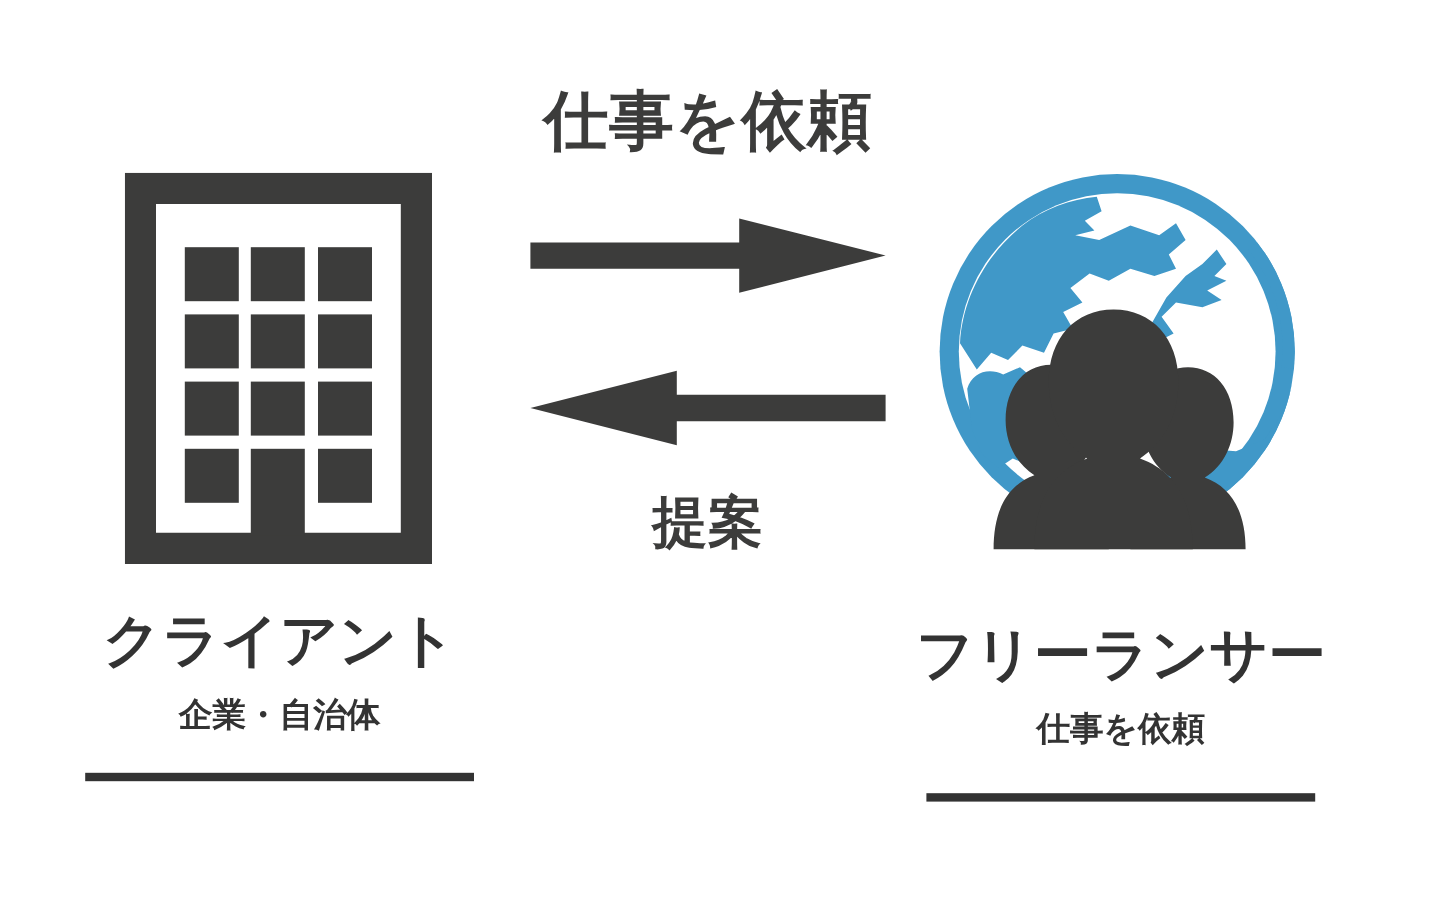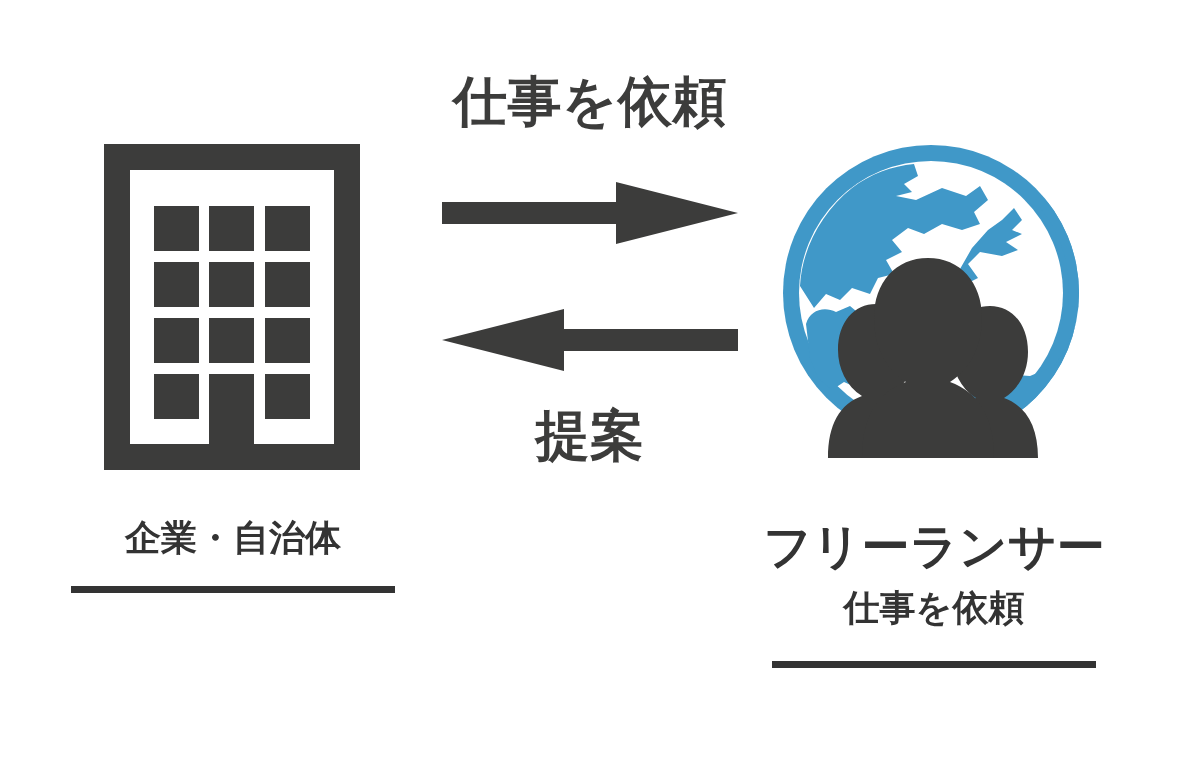--- a/index.html
+++ b/index.html
@@ -67,39 +67,39 @@
     left: 400px;
     top: 72px;
     width: 380px;
     font-size: 54px;
     line-height: 58px;
   }
   #label-proposal {
     left: 400px;
     top: 406px;
     width: 380px;
-    font-size: 54px;
+    font-size: 46px;
     line-height: 58px;
   }
 
   
   .caption {
     position: absolute;
     text-align: center;
     color: #333333;
   }
   .caption .title {
     font-size: 48px;
     line-height: 58px;
     font-weight: 700;
     white-space: nowrap;
     color: #333333;
   }
   .caption .subtitle {
-    font-size: 36px;
+    font-size: 28px;
     line-height: 52px;
     font-weight: 700;
     white-space: nowrap;
     color: #333333;
     margin-top: 6px;
   }
   .caption .rule {
     height: 7px;
     background: #333333;
     margin: 22px auto 0 auto;
@@ -243,20 +243,21 @@
                  C118 230 108 206 108 180
                  C108 144 130 120 162 120
                  C194 120 216 144 216 180
                  C216 206 206 230 184 244
                  C212 254 228 278 228 320 Z"></path>
       </g>
     </svg>
   </div>
 
   <div class="caption" id="caption-client">
+    <div class="title">クライアント</div>
     <div class="subtitle">企業・自治体</div>
     <div class="rule"></div>
   </div>
 
   <div class="caption" id="caption-freelancer">
     <div class="title">フリーランサー</div>
     <div class="subtitle">仕事を依頼</div>
     <div class="rule"></div>
   </div>
 

